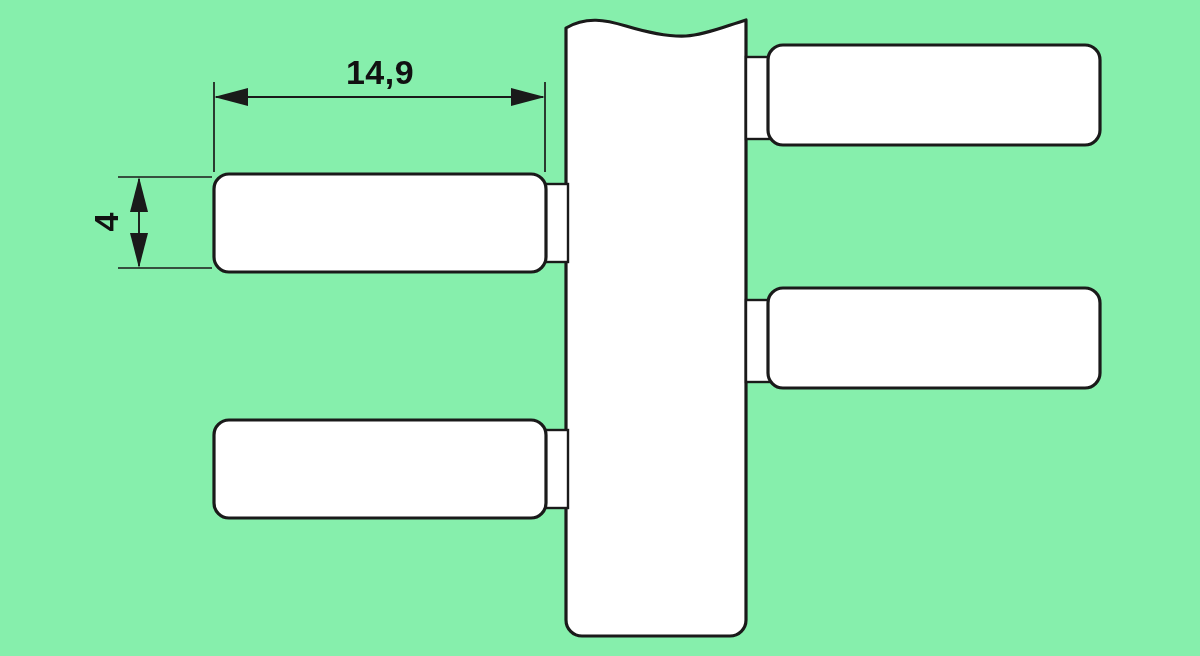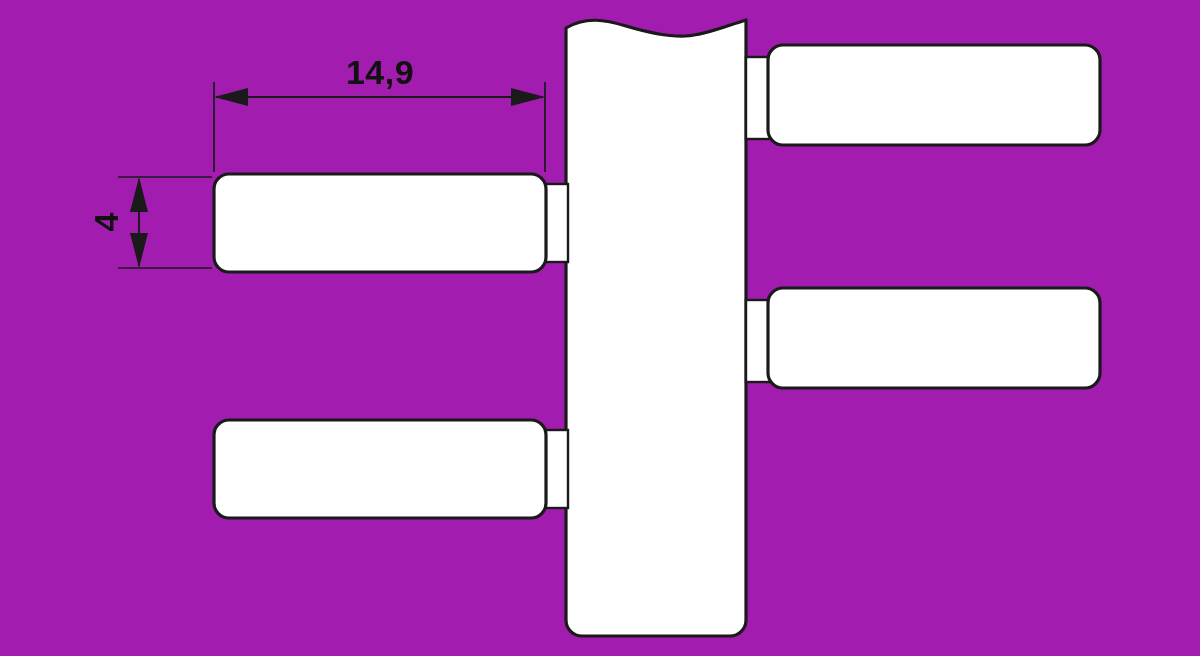--- a/index.html
+++ b/index.html
@@ -7,21 +7,21 @@
     padding: 0;
     background: #ffffff;
   }
   body {
     font-family: "Liberation Sans", sans-serif;
   }
   #drawing-root {
     position: relative;
     width: 1200px;
     height: 656px;
-    background: #a21caf;
+    background: #86efac;
     overflow: hidden;
   }
   #drawing-svg {
     display: block;
     width: 1200px;
     height: 656px;
   }
   .part-outline {
     fill: #ffffff;
     stroke: #1a1a1a;

